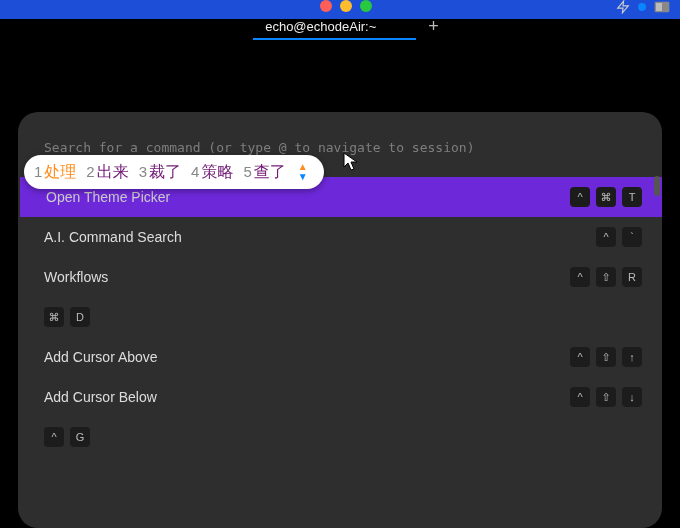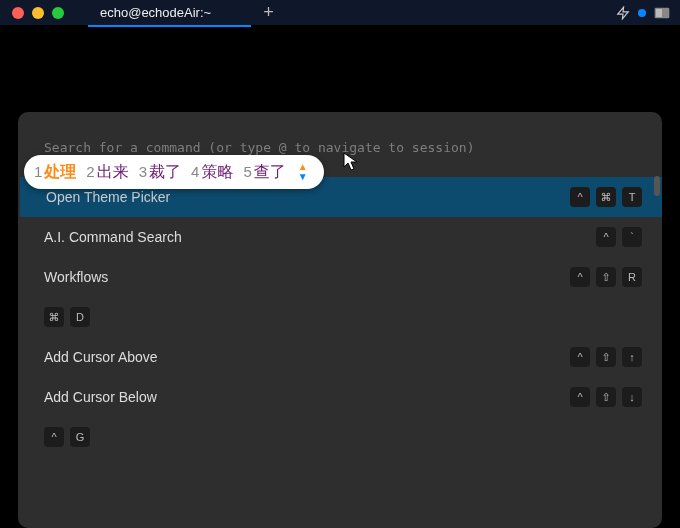--- a/index.html
+++ b/index.html
@@ -6,25 +6,26 @@
   body {
     width: 680px;
     height: 528px;
     background: #000;
     font-family: -apple-system, BlinkMacSystemFont, "Segoe UI", sans-serif;
     overflow: hidden;
     position: relative;
     color: #ccc;
   }
   .titlebar {
-    height: 25px;
-    background: #0f172a;
+    height: 19px;
+    background: #1d4ed8;
     display: flex;
     align-items: center;
     position: relative;
+    flex-direction: column;
   }
   .traffic-lights {
     display: flex;
     gap: 8px;
     padding-left: 12px;
   }
   .tl {
     width: 12px; height: 12px;
     border-radius: 50%;
   }
@@ -72,21 +73,21 @@
     background: #0a84ff;
   }
 
   .palette {
     position: absolute;
     left: 18px;
     right: 18px;
     top: 112px;
     bottom: 0;
     background: #2e2e2e;
-    border-radius: 10px;
+    border-radius: 20px;
     padding-bottom: 8px;
     box-shadow: 0 2px 20px rgba(0,0,0,0.6);
   }
   .search-hint {
     position: absolute;
     left: 26px;
     top: 28px;
     font-family: ui-monospace, SFMono-Regular, Menlo, monospace;
     font-size: 13px;
     color: #7e7e7e;
@@ -114,21 +115,21 @@
   }
   .ime-item .num {
     color: #888;
     font-size: 15px;
   }
   .ime-item .word {
     color: #701a75;
   }
   .ime-item.sel .word {
     color: #ff8c1a;
-    font-weight: 700;
+    font-weight: 400;
   }
   .ime-arrows {
     width: 14px;
     display: flex;
     flex-direction: column;
     align-items: center;
     line-height: 1;
   }
   .ime-arrows .up { color: #ff8c1a; font-size: 10px; }
   .ime-arrows .down { color: #0a84ff; font-size: 10px; }
@@ -151,21 +152,21 @@
   .row {
     height: 40px;
     display: flex;
     align-items: center;
     justify-content: space-between;
     padding: 0 20px 0 26px;
     font-size: 14px;
     color: #ddd;
   }
   .row.selected {
-    background: #0c4a6e;
+    background: #6d28d9;
     color: #ccc;
     margin-left: 2px;
   }
   .keys {
     display: flex;
     gap: 6px;
   }
   .key {
     min-width: 20px;
     height: 20px;

